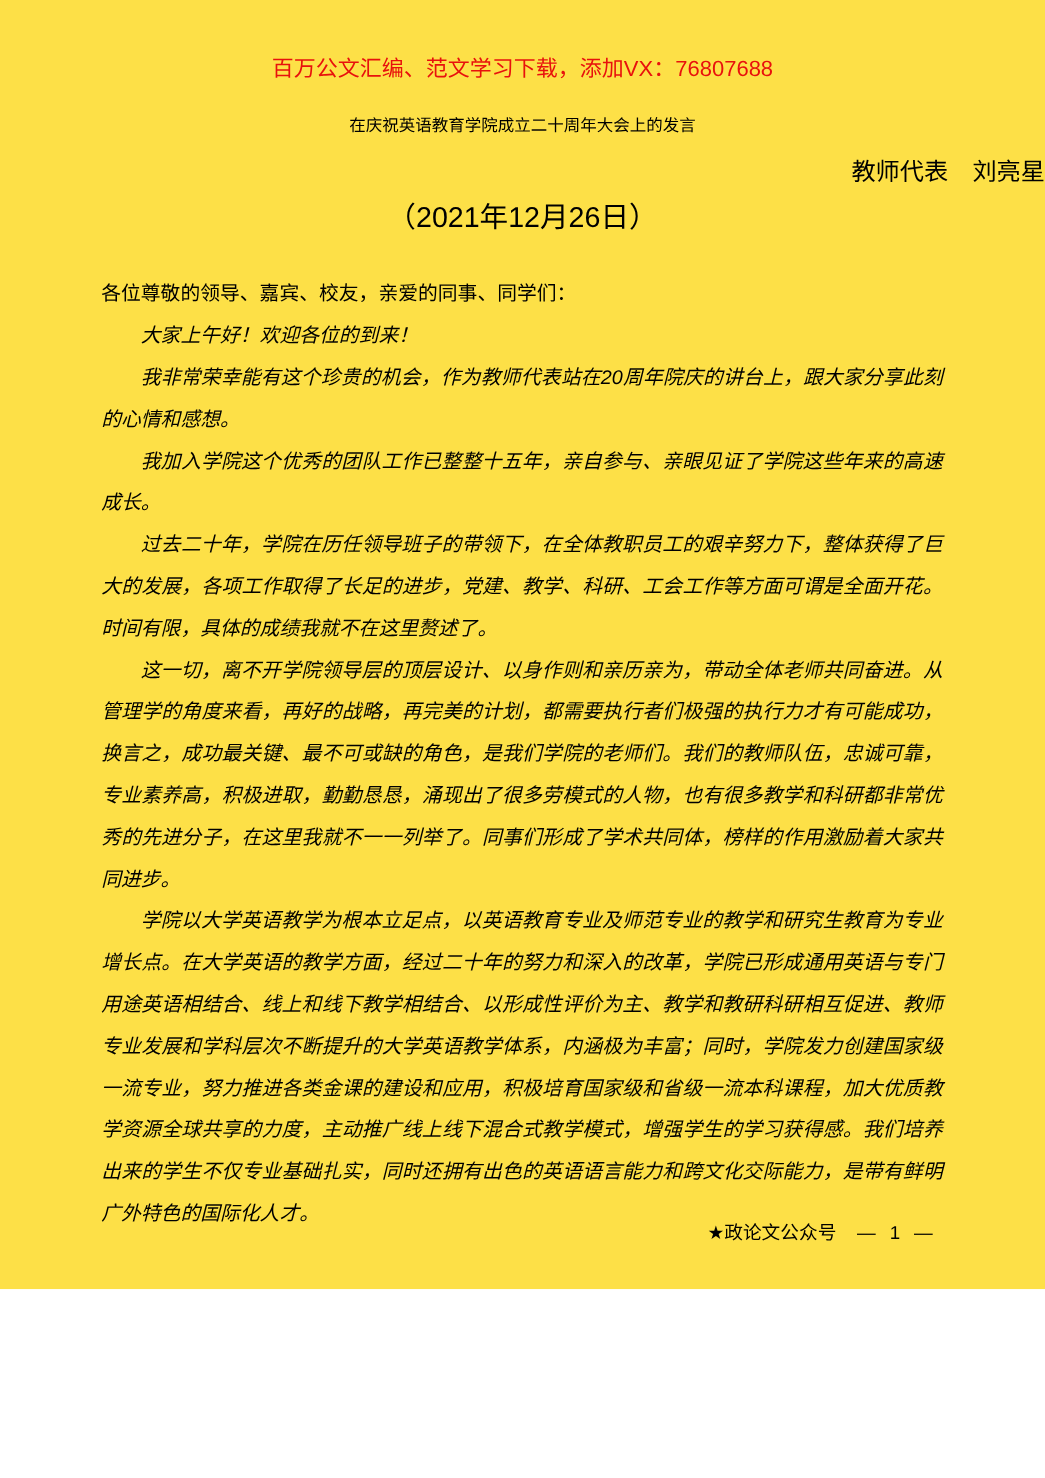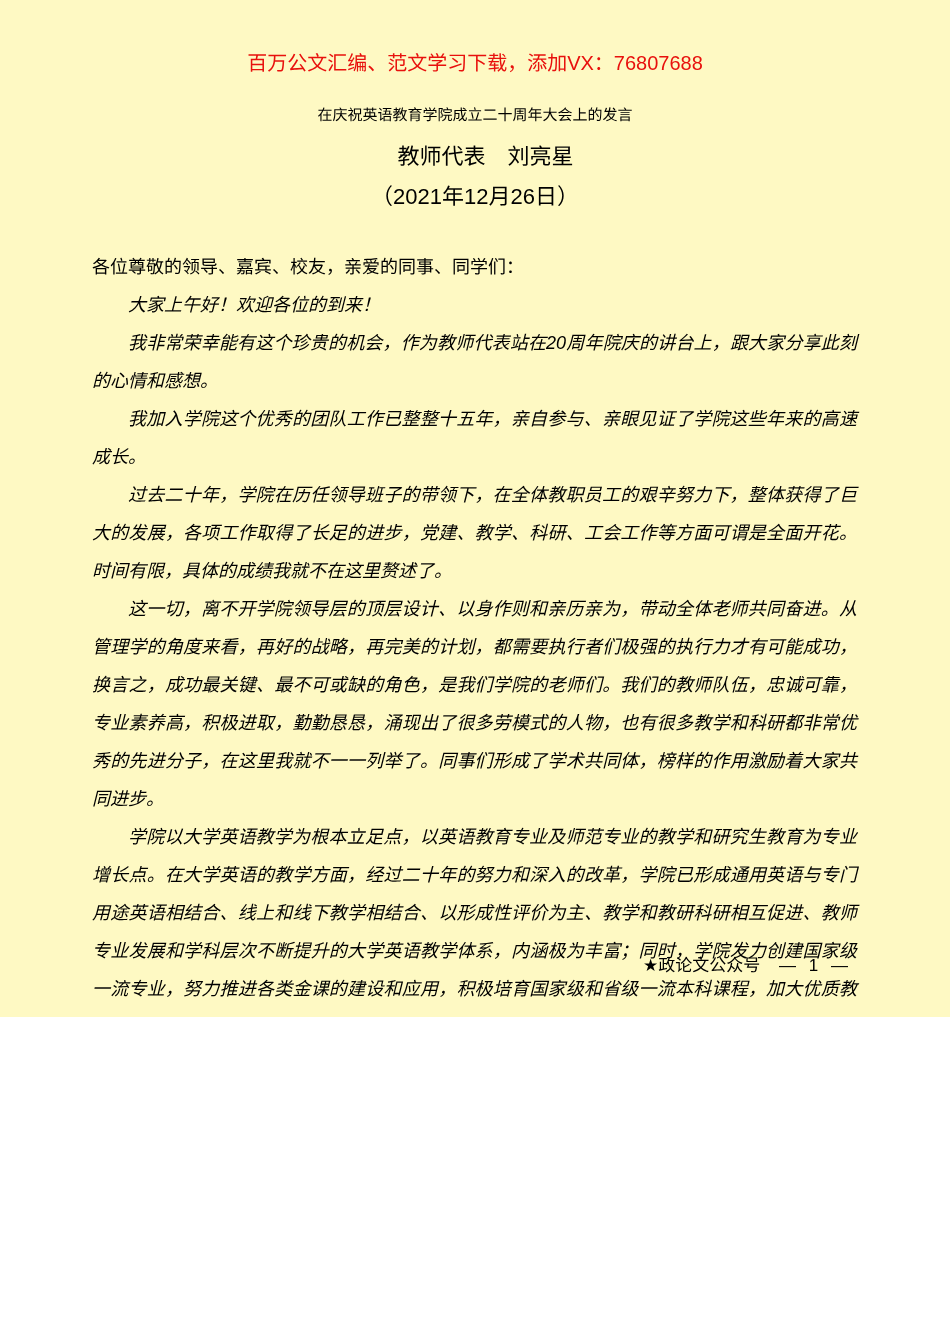--- a/index.html
+++ b/index.html
@@ -3,22 +3,22 @@
 <meta charset="utf-8">
 <style>
   html, body {
     margin: 0;
     padding: 0;
     background: #ffffff;
   }
   .page {
     position: relative;
     width: 950px;
-    height: 1017px;
-    background: #fef9c3;
+    height: 1172px;
+    background: #fde047;
     overflow: hidden;
     font-family: "Liberation Sans", "DejaVu Sans", sans-serif;
     color: #000000;
   }
   .notice {
     margin: 0;
     padding-top: 50px;
     text-align: center;
     font-size: 20px;
     line-height: 26px;
@@ -26,29 +26,29 @@
   }
   .title {
     margin: 24px 0 0 0;
     text-align: center;
     font-size: 15px;
     font-weight: 500;
     line-height: 30px;
   }
   .byline {
     margin-top: 12px;
-    text-align: center;
+    text-align: right;
     font-size: 22px;
     line-height: 30px;
     padding-left: 21px;
   }
   .dateline {
     margin-top: 10px;
     text-align: center;
-    font-size: 22px;
+    font-size: 26px;
     line-height: 30px;
   }
   .content {
     margin: 36px 93px 0 92px;
     width: 765px;
     font-size: 18px;
     line-height: 38px;
     text-align: justify;
     text-justify: inter-ideograph;
   }

